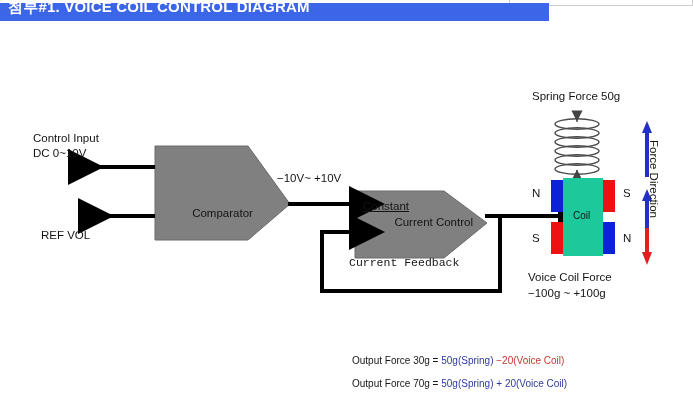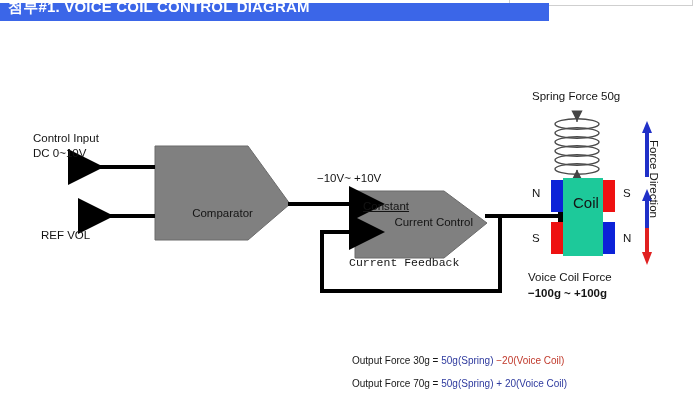--- a/index.html
+++ b/index.html
@@ -93,22 +93,22 @@
 
   
   .pole {
     position: absolute;
     font-size: 11.5px;
     color: #141414;
   }
   #coil-word {
     position: absolute;
     left: 573px;
-    top: 194px;
-    font-size: 15px;
+    top: 210px;
+    font-size: 10px;
     color: #141414;
   }
   .blk-label {
     position: absolute;
     font-size: 11.5px;
     color: #141414;
     text-align: center;
     white-space: nowrap;
     line-height: 15px;
   }
@@ -198,35 +198,35 @@
 <div class="lbl" style="left:33px; top:131px;">Control Input</div>
 <div class="lbl" style="left:33px; top:146px;">DC 0~10V</div>
 
 <div class="lbl" style="left:41px; top:228px;">REF VOL</div>
 
 <div class="blk-label" style="left:175px; top:206px; width:95px;">Comparator</div>
 
 <div class="blk-label" style="left:363px; top:199px; width:110px; text-align:left;text-decoration:underline;">Constant</div>
 <div class="blk-label" style="left:363px; top:215px; width:110px; text-align:right;">Current Control</div>
 
-<div class="lbl" style="left:277px; top:171px;margin-left:40px;">−10V~ +10V</div>
+<div class="lbl" style="left:277px; top:171px;">−10V~ +10V</div>
 
 <div class="lbl" style="left:349px; top:256px;font-family:Liberation Mono, monospace;">Current Feedback</div>
 
 <div class="lbl" style="left:532px; top:89px;">Spring Force 50g</div>
 
 <div class="pole" style="left:532px; top:187px;">N</div>
 <div class="pole" style="left:623px; top:187px;">S</div>
 <div class="pole" style="left:532px; top:232px;">S</div>
 <div class="pole" style="left:623px; top:232px;">N</div>
 
 <div id="coil-word">Coil</div>
 
 <div class="lbl" style="left:528px; top:270px;">Voice Coil Force</div>
-<div class="lbl" style="left:528px; top:286px;font-weight:bold;">−100g ~ +100g</div>
+<div class="lbl" style="left:528px; top:286px;">−100g ~ +100g</div>
 
 <div id="force-dir-label">Force Direction</div>
 
 <div id="formulas">
   <div class="formula-row">
     <span class="f-black">Output Force 30g = </span><span class="f-blue">50g(Spring)</span><span class="f-red"> −20(Voice Coil)</span>
   </div>
   <div class="formula-row">
     <span class="f-black">Output Force 70g = </span><span class="f-blue">50g(Spring)</span><span class="f-blue"> + 20(Voice Coil)</span>
   </div>

